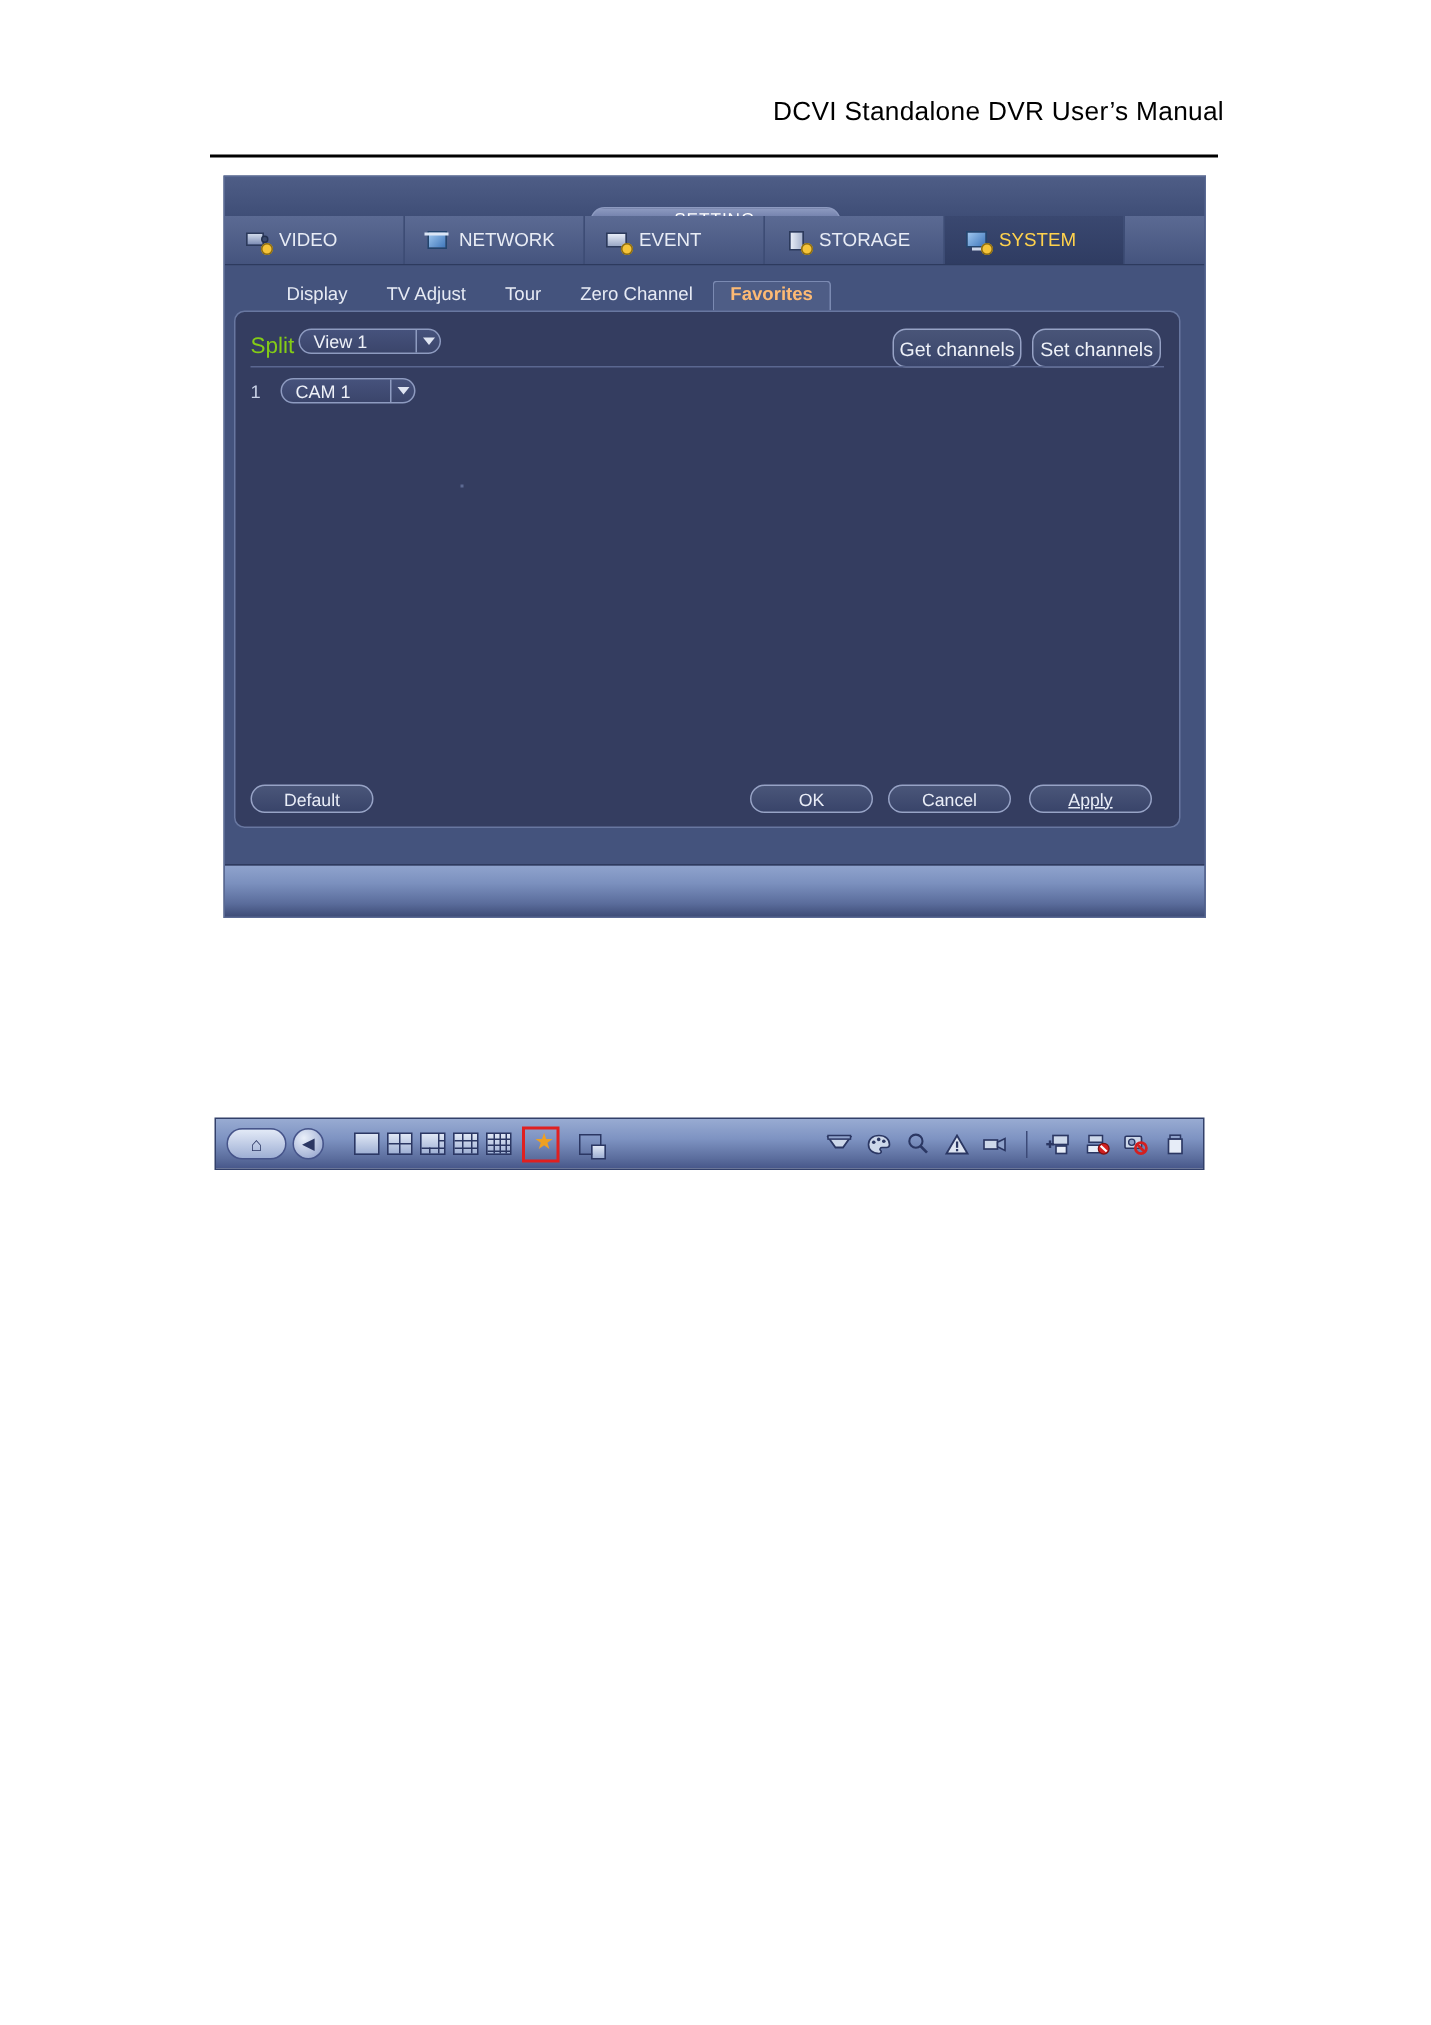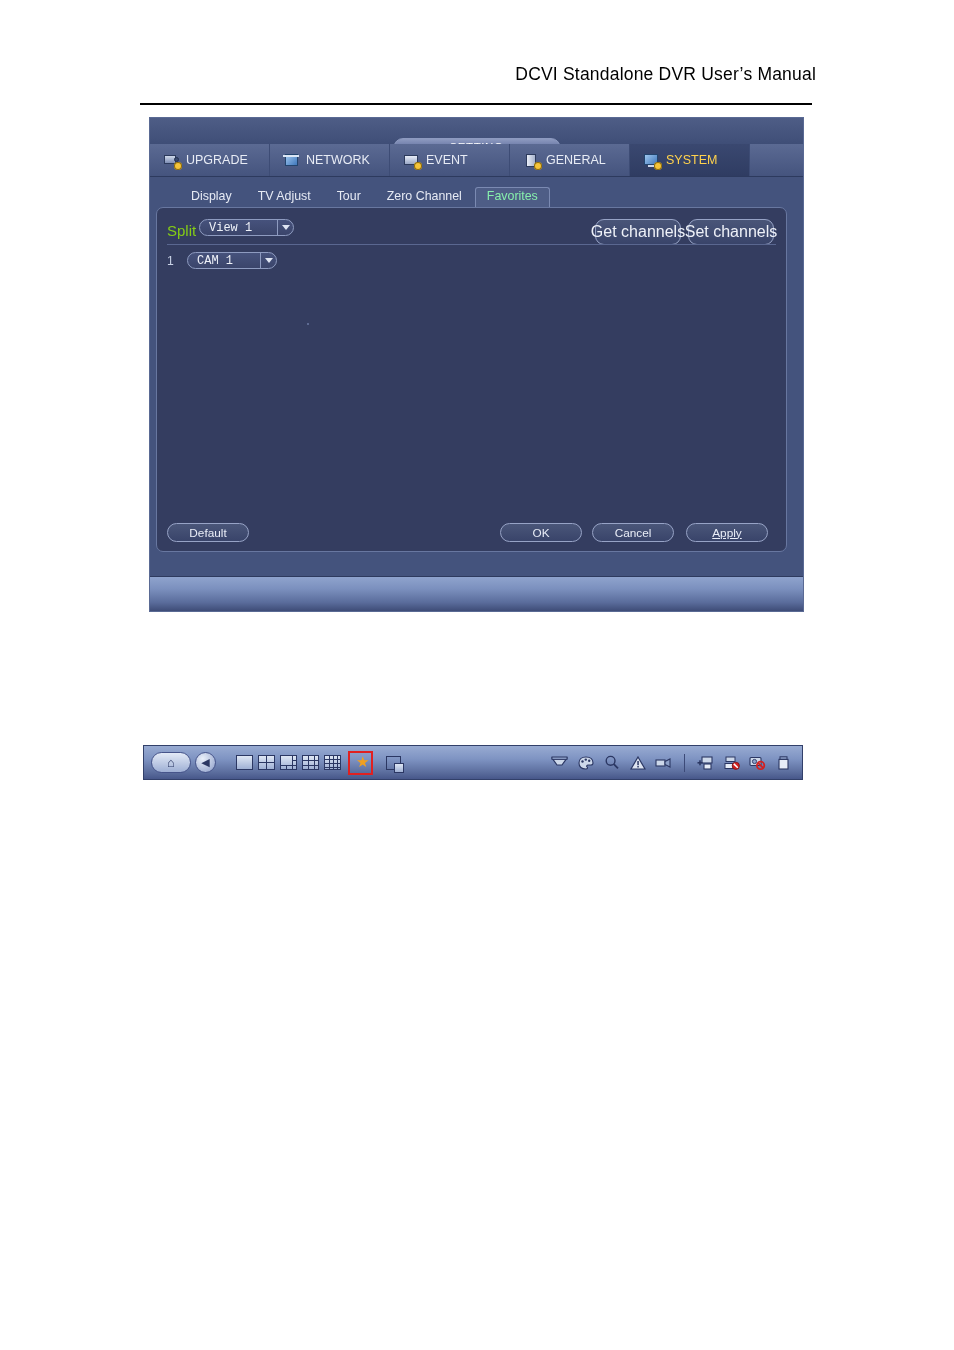--- a/index.html
+++ b/index.html
@@ -194,22 +194,22 @@
     gap: 0px;
   }
   .subtab {
     font-size: 12.4px;
     color: #e6eaf4;
     padding: 2px 13px 3px 13px;
     white-space: nowrap;
     line-height: 15px;
   }
   .subtab.active {
-    color: #86efac;
-    font-weight: normal;
+    color: #fdba74;
+    font-weight: bold;
     background: #4e5d86;
     border: 1px solid #7b8ab2;
     border-bottom: none;
     border-radius: 3px 3px 0 0;
     padding: 1px 11px 3px 11px;
   }
 
   .panel {
     position: relative;
     height: 345px;
@@ -232,21 +232,20 @@
     position: absolute; left: 0; top: 3px;
   }
   .dropdown {
     position: absolute;
     height: 17px;
     border: 1px solid #8e9bc0;
     border-radius: 9px;
     background: linear-gradient(to bottom,#46527c,#3b456b);
     display: flex;
     align-items: center;
-    font-family: Liberation Mono, monospace;
   }
   .dropdown .dd-text {
     padding-left: 9px;
     font-size: 12px;
     color: #eef1f8;
     flex: 1;
     white-space: nowrap;
   }
   .dropdown .dd-arrow {
     width: 16px; height: 100%;
@@ -262,21 +261,21 @@
   #dd-split { left: 32px; top: 0px; width: 95px; }
   #dd-cam1  { left: 20px; top: 0px; width: 90px; }
 
   .btn-pill {
     position: absolute;
     height: 17px;
     border: 1px solid #97a3c6;
     border-radius: 9px;
     background: linear-gradient(to bottom,#495578,#39446a);
     color: #eef1f8;
-    font-size: 16px;
+    font-size: 13px;
     display: flex;
     align-items: center;
     justify-content: center;
     white-space: nowrap;
     padding: 12px 8px;
   }
   #btn-get { right: 95px; top: 0px; width: 86px; }
   #btn-set { right: 2px; top: 0px; width: 86px; }
 
   .divider {
@@ -452,21 +451,21 @@
   </div>
 
   <div class="navtabs">
 
     <div class="navtab">
       <span class="ico ico-camera">
         <span class="body"></span>
           <span class="lens"></span>
           <span class="gear"></span>
       </span>
-      <span class="tabtext">UPGRADE</span>
+      <span class="tabtext">VIDEO</span>
     </div>
 
     <div class="navtab">
       <span class="ico ico-network">
         <span class="cube"></span>
           <span class="bar"></span>
       </span>
       <span class="tabtext">NETWORK</span>
     </div>
 
@@ -476,21 +475,21 @@
           <span class="gear"></span>
       </span>
       <span class="tabtext">EVENT</span>
     </div>
 
     <div class="navtab">
       <span class="ico ico-storage">
         <span class="disk"></span>
           <span class="gear"></span>
       </span>
-      <span class="tabtext">GENERAL</span>
+      <span class="tabtext">STORAGE</span>
     </div>
 
     <div class="navtab active">
       <span class="ico ico-system">
         <span class="mon"></span>
           <span class="stand"></span>
           <span class="gear"></span>
       </span>
       <span class="tabtext">SYSTEM</span>
     </div>

